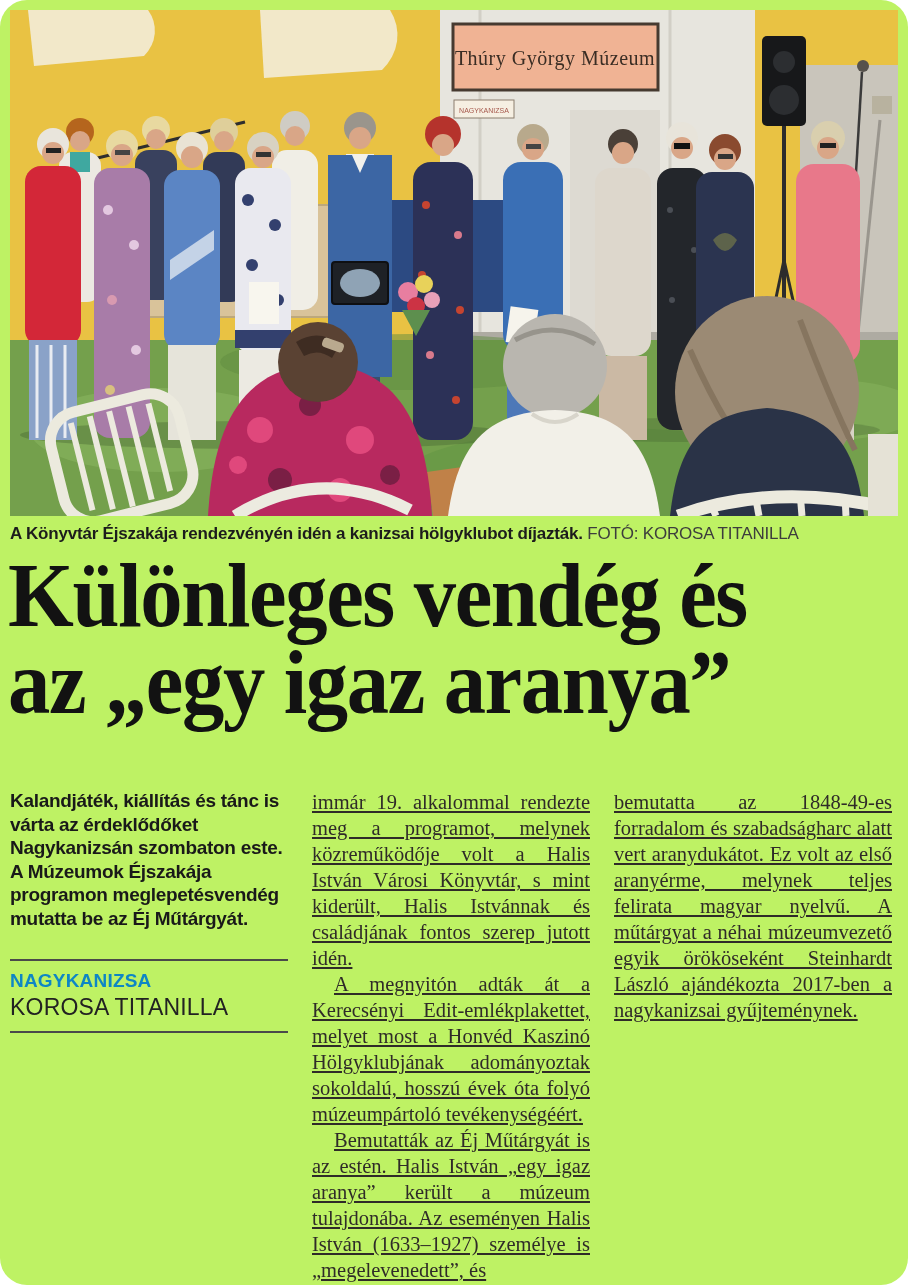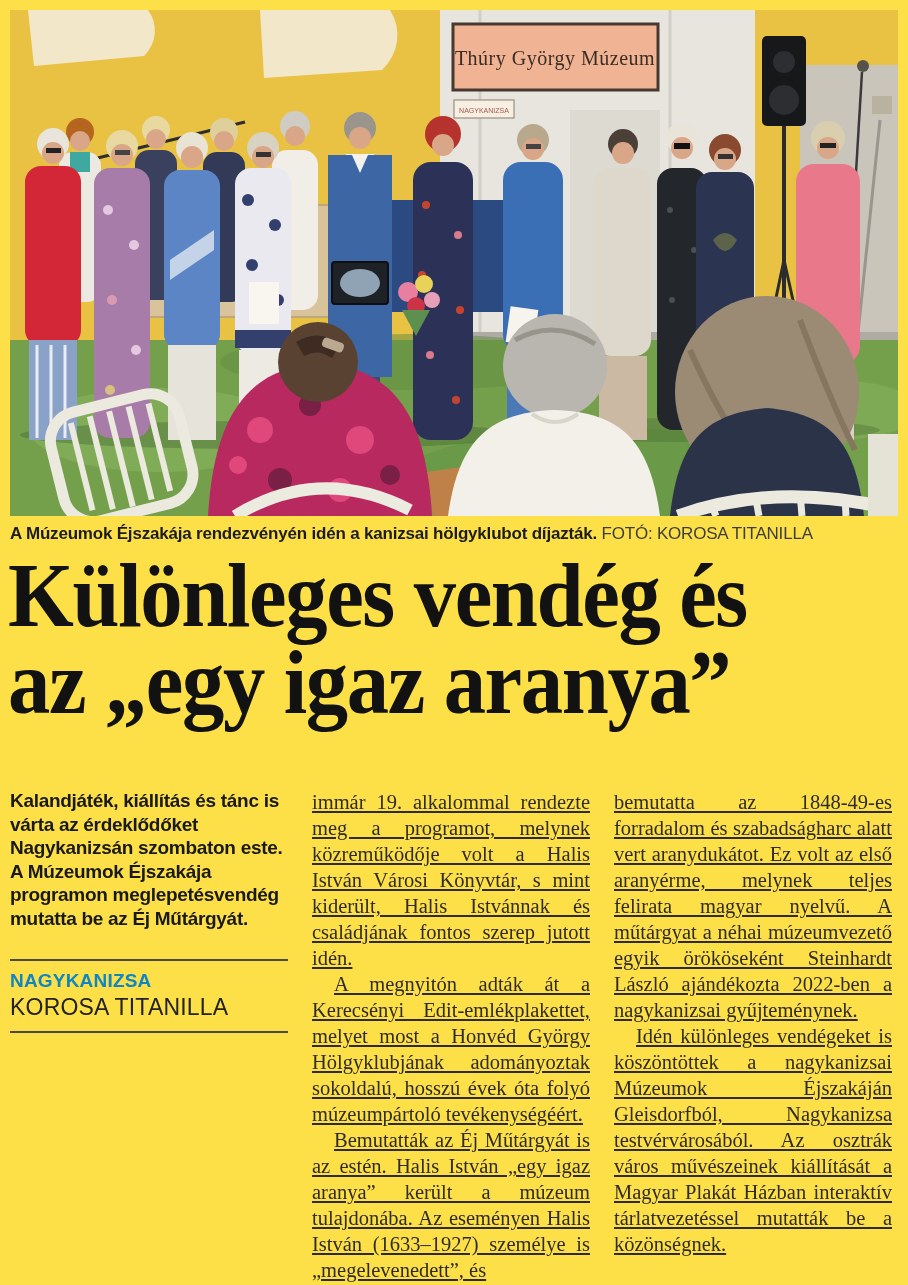--- a/index.html
+++ b/index.html
@@ -2,21 +2,21 @@
 <html lang="hu"><head>
 <meta charset="utf-8">
 <style>
   * { box-sizing: border-box; margin: 0; padding: 0; }
   html, body { background: #ffffff; }
   body {
     width: 908px; height: 1285px; overflow: hidden;
     font-family: "Liberation Sans", sans-serif;
     color: #1d1d1d;
   }
-  .page { position: relative; width: 908px; height: 1285px; background: #fde047; }
+  .page { position: relative; width: 908px; height: 1285px; background: #bef264; border-radius: 27px; }
 
   
   .photo-wrap {
     position: absolute; left: 10px; top: 10px;
     width: 888px; height: 506px; overflow: hidden; background: #d8d4c9;
   }
   .photo-wrap svg { display: block; }
 
   
   .caption {
@@ -318,21 +318,21 @@
         <line x1="745" y1="484" x2="749" y2="506" stroke="#eceade" stroke-width="7"></line>
         <line x1="790" y1="482" x2="792" y2="506" stroke="#eceade" stroke-width="7"></line>
         <line x1="835" y1="486" x2="836" y2="506" stroke="#eceade" stroke-width="7"></line>
 
         <rect x="858" y="424" width="30" height="82" fill="#e5e2d6"></rect>
       </g>
     </svg>
   </div>
 
   <div class="caption">
-    <span>A Múzeumok Éjszakája rendezvényén idén a kanizsai hölgyklubot díjazták.</span>
+    <span>A Könyvtár Éjszakája rendezvényén idén a kanizsai hölgyklubot díjazták.</span>
     <span class="credit">FOTÓ: KOROSA TITANILLA</span>
   </div>
 
   <h1 class="headline">
     <span>Különleges vendég és</span>
     <span>az „egy igaz aranya”</span>
   </h1>
 
   <div class="columns">
 
@@ -340,26 +340,25 @@
       <div class="lead">Kalandjáték, kiállítás és tánc is várta az érdeklődőket Nagykanizsán szombaton este. A Múzeumok Éjszakája programon meglepetésvendég mutatta be az Éj Műtárgyát.</div>
       <hr class="rule rule-top">
       <div class="byline-location">NAGYKANIZSA</div>
       <div class="byline-author">KOROSA TITANILLA</div>
       <hr class="rule rule-bottom">
     </div>
 
     <div class="col">
       <div class="body-text">
         <p>immár 19. alkalommal rendezte meg a programot, melynek közreműködője volt a Halis István Városi Könyvtár, s mint kiderült, Halis Istvánnak és családjának fontos szerep jutott idén.</p>
-        <p class="indent">A megnyitón adták át a Kerecsényi Edit-emlékplakettet, melyet most a Honvéd György Hölgyklubjának adományoztak sokoldalú, hosszú évek óta folyó múzeumpártoló tevékenységéért.</p>
+        <p class="indent">A megnyitón adták át a Kerecsényi Edit-emlékplakettet, melyet most a Honvéd Kaszinó Hölgyklubjának adományoztak sokoldalú, hosszú évek óta folyó múzeumpártoló tevékenységéért.</p>
         <p class="indent">Bemutatták az Éj Műtárgyát is az estén. Halis István „egy igaz aranya” került a múzeum tulajdonába. Az eseményen Halis István (1633–1927) személye is „megelevenedett”, és</p>
       </div>
     </div>
 
     <div class="col">
       <div class="body-text">
-        <p>bemutatta az 1848-49-es forradalom és szabadságharc alatt vert aranydukátot. Ez volt az első aranyérme, melynek teljes felirata magyar nyelvű. A műtárgyat a néhai múzeumvezető egyik örököseként Steinhardt László ajándékozta 2022-ben a nagykanizsai gyűjteménynek.</p>
-        <p class="indent">Idén különleges vendégeket is köszöntöttek a nagykanizsai Múzeumok Éjszakáján Gleisdorfból, Nagykanizsa testvérvárosából. Az osztrák város művészeinek kiállítását a Magyar Plakát Házban interaktív tárlatvezetéssel mutatták be a közönségnek.</p>
+        <p>bemutatta az 1848-49-es forradalom és szabadságharc alatt vert aranydukátot. Ez volt az első aranyérme, melynek teljes felirata magyar nyelvű. A műtárgyat a néhai múzeumvezető egyik örököseként Steinhardt László ajándékozta 2017-ben a nagykanizsai gyűjteménynek.</p>
       </div>
     </div>
 
   </div>
 </div>
 
 </body></html>

